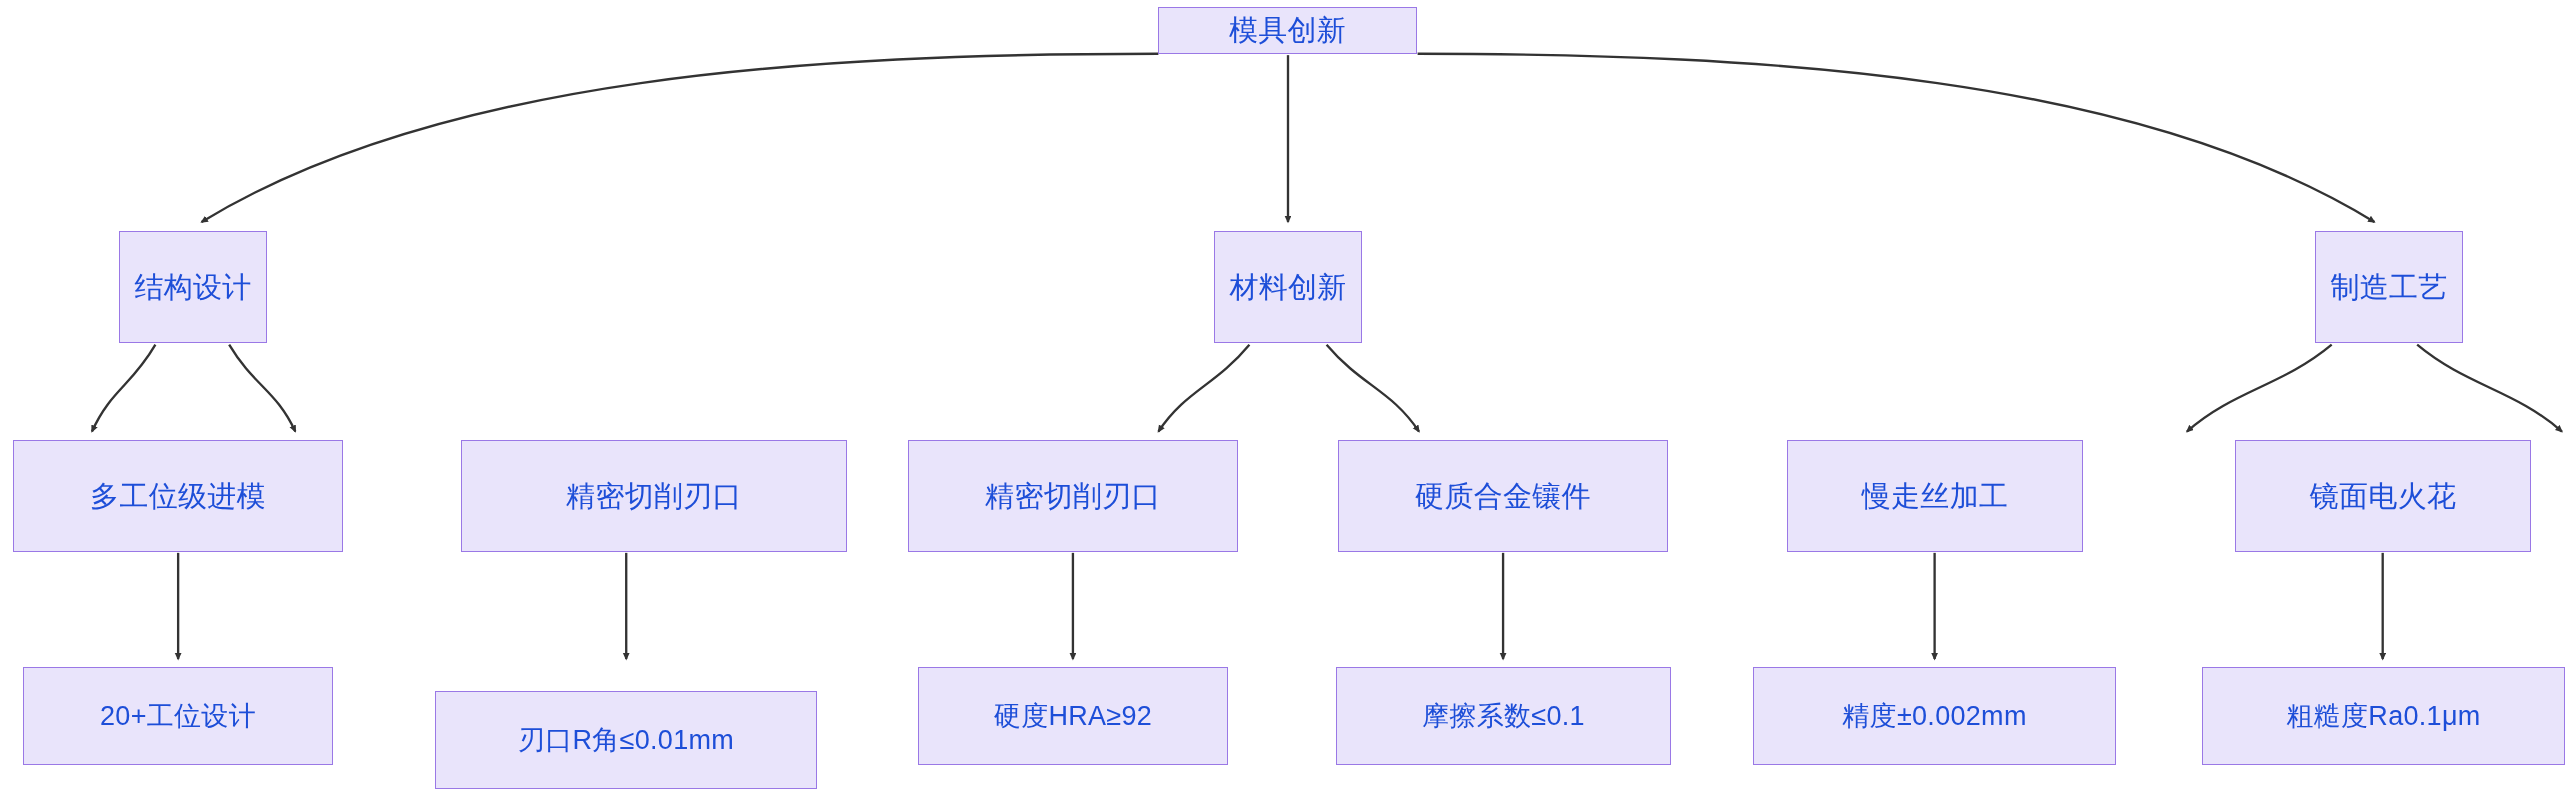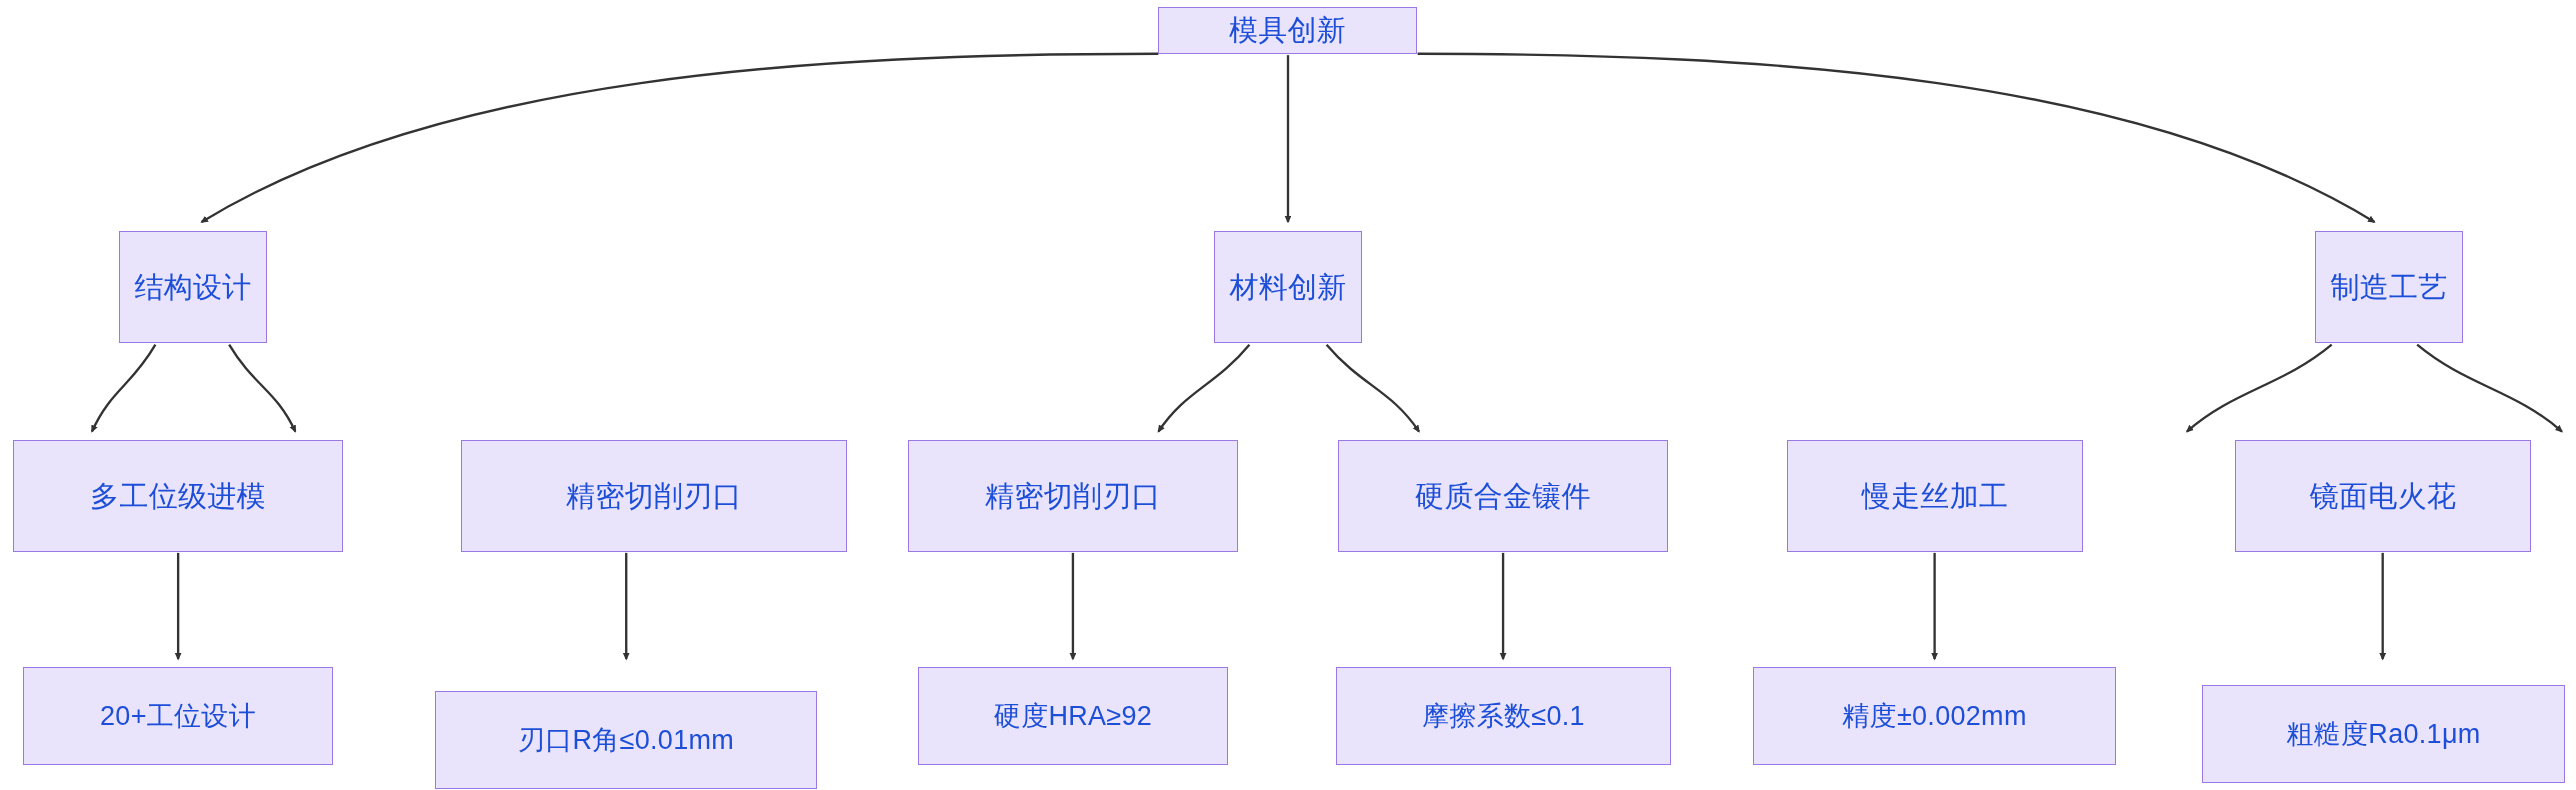--- a/index.html
+++ b/index.html
@@ -60,16 +60,16 @@
   <div class="node" style="left:908px;top:440px;width:330px;height:112px;">精密切削刃口</div>
   <div class="node" style="left:1338px;top:440px;width:330px;height:112px;">硬质合金镶件</div>
   <div class="node" style="left:1787px;top:440px;width:296px;height:112px;">慢走丝加工</div>
   <div class="node" style="left:2235px;top:440px;width:296px;height:112px;">镜面电火花</div>
 
   <div class="node leafspec" style="left:23px;top:667px;width:310px;height:98px;">20+工位设计</div>
   <div class="node leafspec" style="left:435px;top:667px;width:382px;height:98px;margin-top:24px;">刃口R角≤0.01mm</div>
   <div class="node leafspec" style="left:918px;top:667px;width:310px;height:98px;">硬度HRA≥92</div>
   <div class="node leafspec" style="left:1336px;top:667px;width:335px;height:98px;">摩擦系数≤0.1</div>
   <div class="node leafspec" style="left:1753px;top:667px;width:363px;height:98px;">精度±0.002mm</div>
-  <div class="node leafspec" style="left:2202px;top:685px;width:363px;height:98px;">粗糙度Ra0.1μm</div>
+  <div class="node leafspec" style="left:2202px;top:667px;width:363px;height:98px;">粗糙度Ra0.1μm</div>
 
 </div>
 
 
 </body></html>

